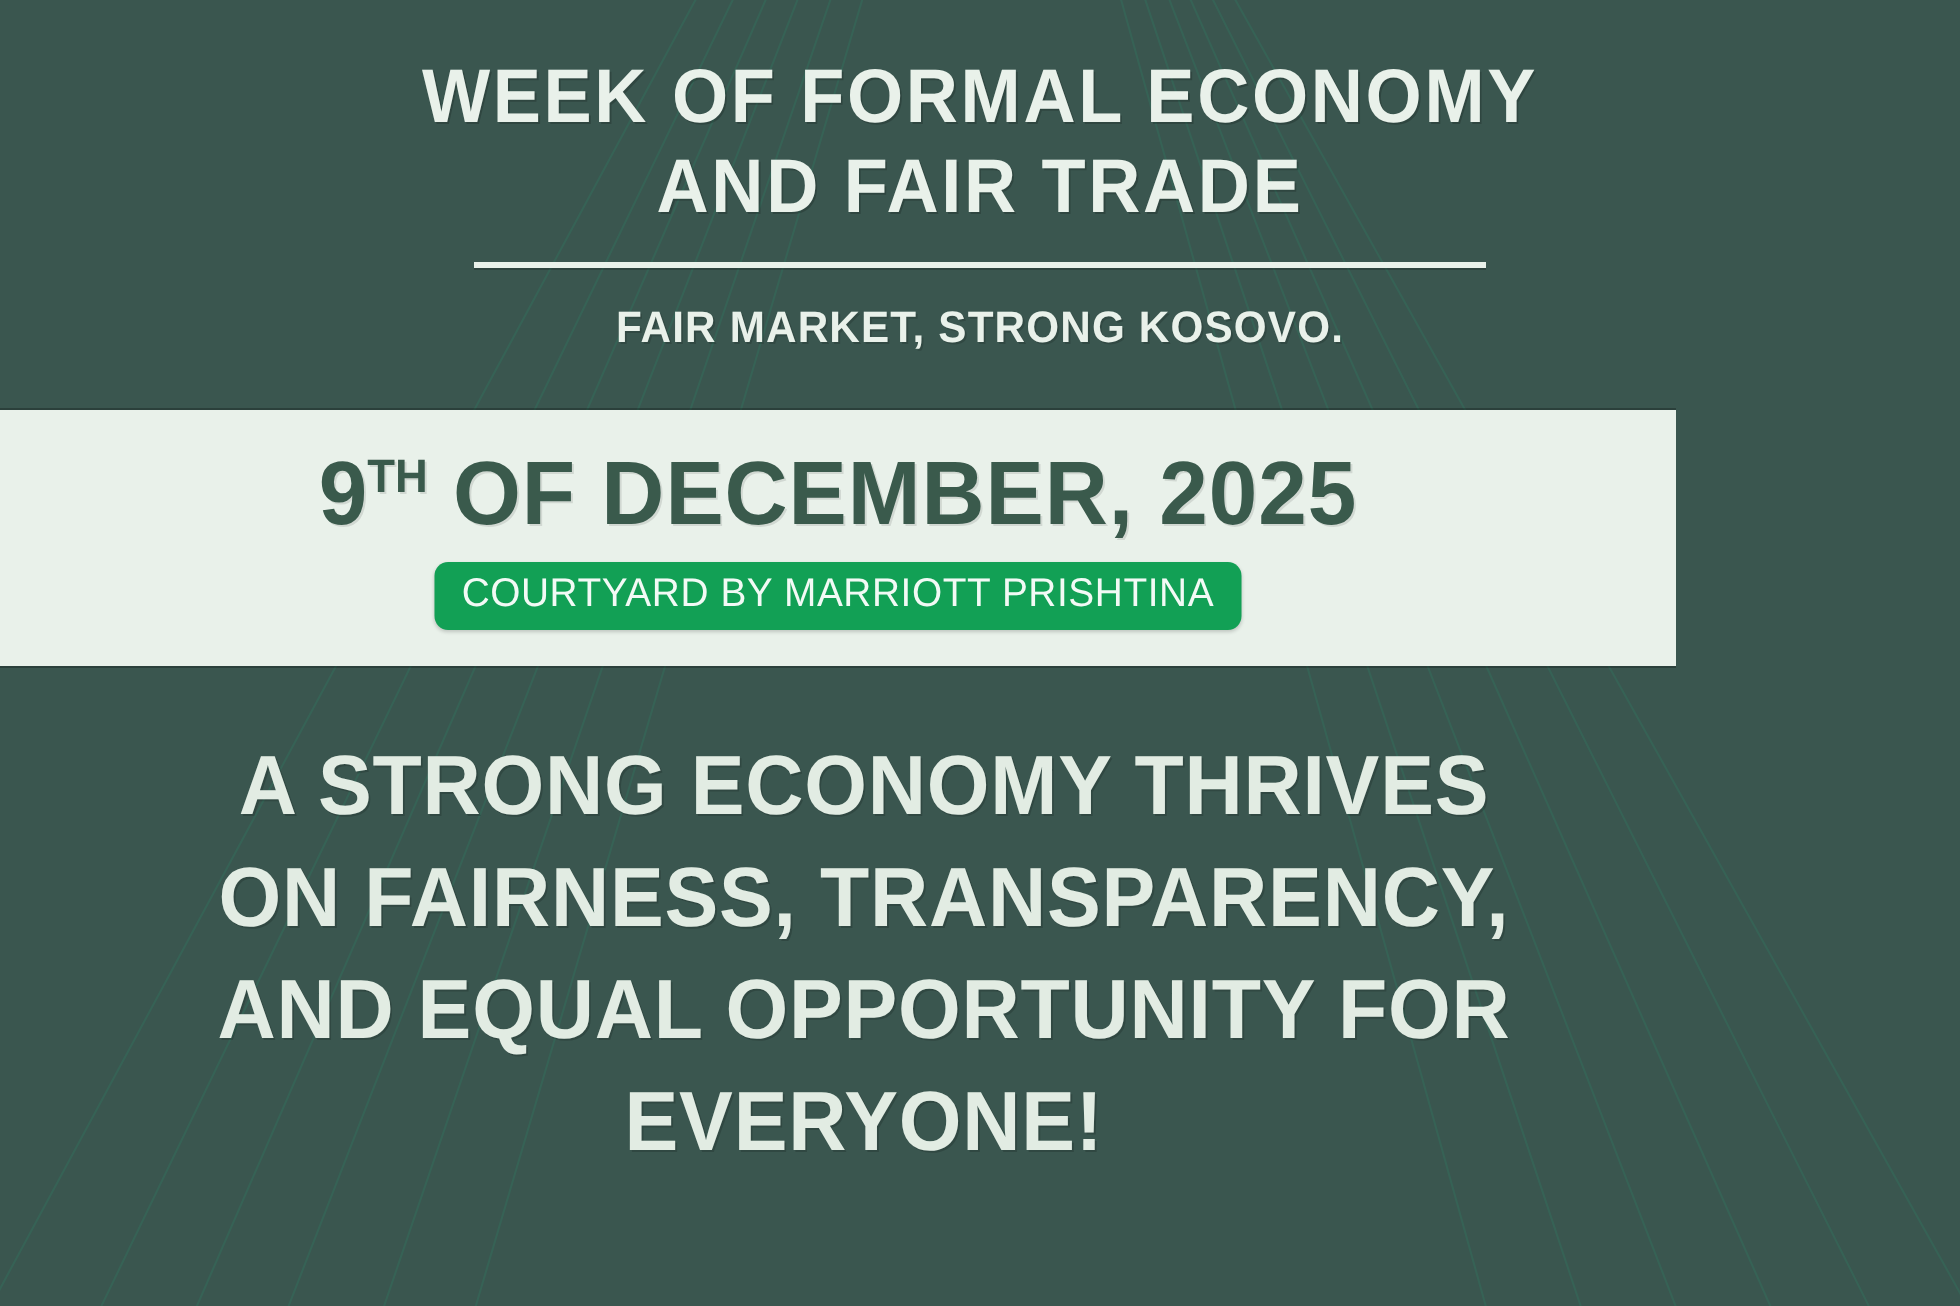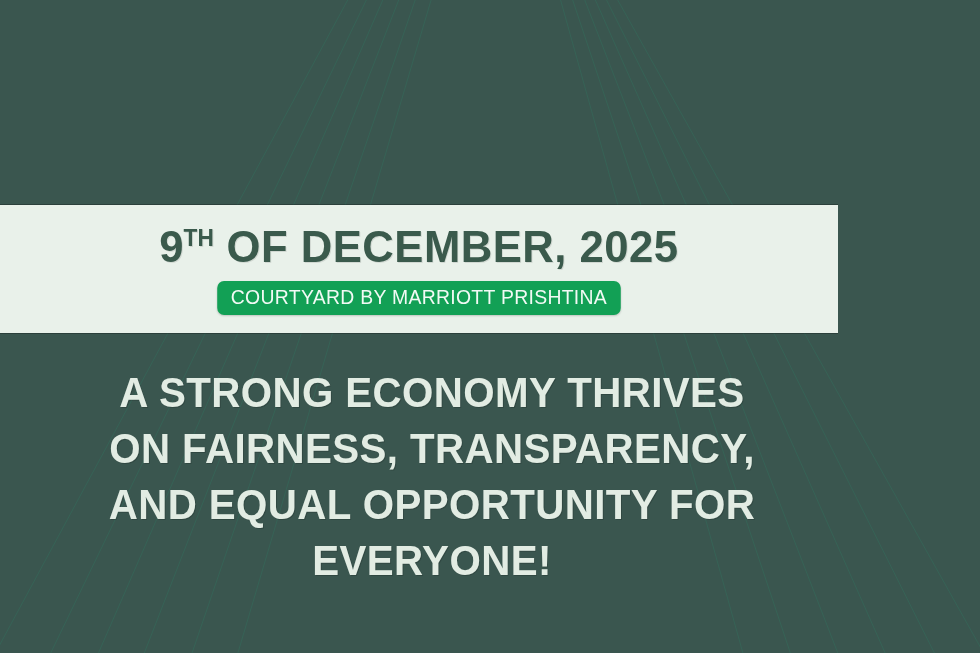--- a/index.html
+++ b/index.html
@@ -160,20 +160,28 @@
         <line x1="472" y1="-260" x2="1010" y2="700"></line>
         <line x1="476" y1="-260" x2="958" y2="700"></line>
         <line x1="480" y1="-260" x2="906" y2="700"></line>
         <line x1="484" y1="-260" x2="856" y2="700"></line>
         <line x1="486" y1="-260" x2="806" y2="700"></line>
         <line x1="488" y1="-260" x2="756" y2="700"></line>
       </g>
     </svg>
   </div>
 
+  <div class="header">
+    <h1 class="title">
+      <span>WEEK OF FORMAL ECONOMY</span>
+      <span class="line2">AND FAIR TRADE</span>
+    </h1>
+    <div class="divider"></div>
+    <p class="subtitle">FAIR MARKET, STRONG KOSOVO.</p>
+  </div>
 
   <div class="date-band">
     <p class="date-line"><span class="day">9</span><sup>TH</sup><span> OF DECEMBER, 2025</span></p>
     <div class="venue-badge">COURTYARD BY MARRIOTT PRISHTINA</div>
   </div>
 
   <div class="tagline-wrap">
     <p class="tagline">
       <span>A STRONG ECONOMY THRIVES</span>
       <span>ON FAIRNESS, TRANSPARENCY,</span>

